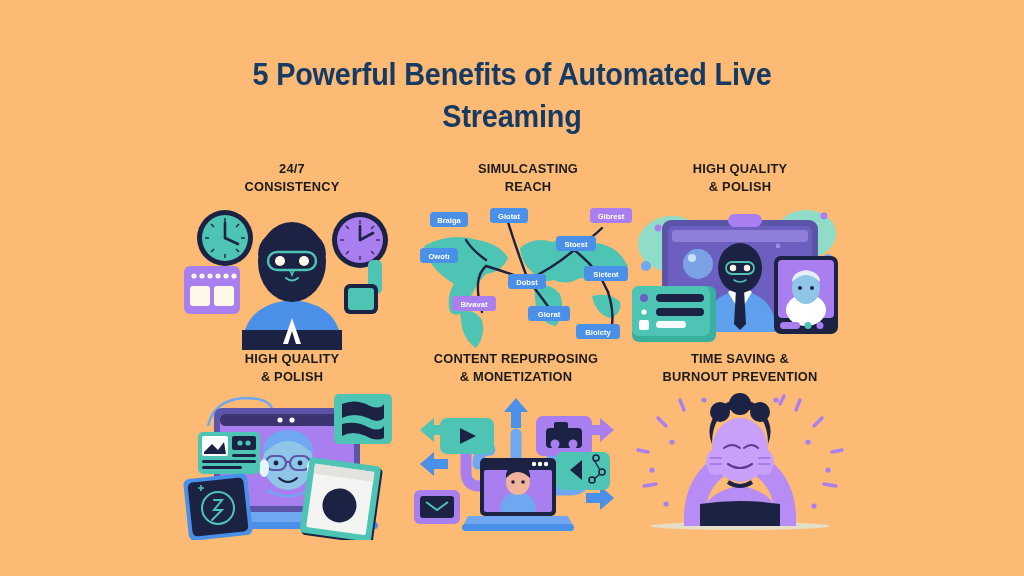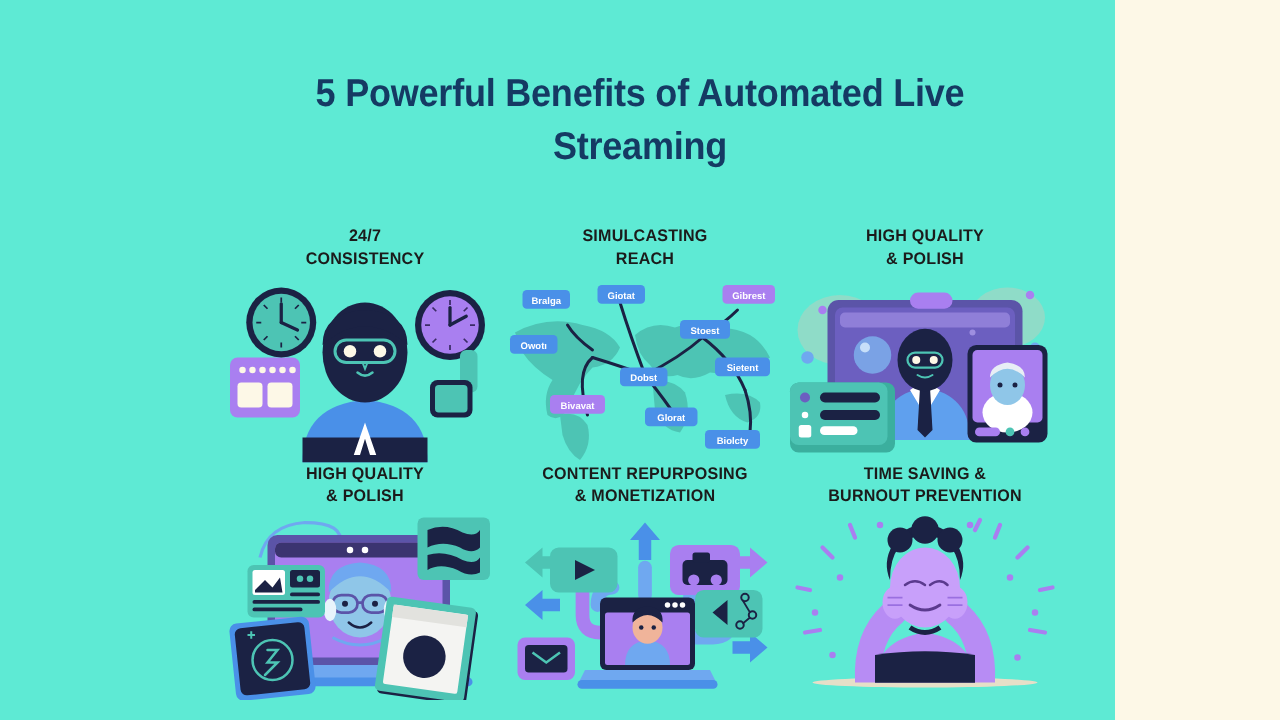--- a/index.html
+++ b/index.html
@@ -6,22 +6,22 @@
     margin: 0; padding: 0;
   }
   body {
     width: 1024px; height: 576px;
     background: #FDF8E7;
     font-family: "Liberation Sans", sans-serif;
     overflow: hidden;
   }
   .page {
     position: relative;
-    width: 892px; height: 576px;
-    background: #5eead4;
+    width: 1024px; height: 576px;
+    background: #fdba74;
   }
   .title {
     position: absolute;
     left: 182px; top: 54px;
     width: 660px;
     text-align: center;
     color: #153A63;
     font-weight: bold;
     font-size: 31px;
     line-height: 42px;
@@ -30,21 +30,21 @@
     transform: scaleX(0.93);
     transform-origin: center top;
   }
   .grid {
     position: absolute;
     left: 180px; top: 160px;
     width: 672px; height: 375px;
   }
   .card {
     position: absolute;
-    width: 224px; height: 190px; margin-top: 20px;
+    width: 224px; height: 190px;
   }
   .card .label {
     position: absolute;
     top: 0; left: 0; width: 224px;
     text-align: center;
     color: #1B1B1B;
     font-weight: bold;
     font-size: 13.4px;
     line-height: 18px;
     letter-spacing: 0.2px;
@@ -130,21 +130,21 @@
 
           <rect x="88" y="52" width="48" height="18" rx="9" fill="none" stroke="#4DC4B4" stroke-width="2.4"></rect>
           <circle cx="100" cy="61" r="5" fill="#FDF8E7"></circle>
           <circle cx="124" cy="61" r="5" fill="#FDF8E7"></circle>
           <path d="M106 78 Q112 83 118 78" stroke="#4DC4B4" stroke-width="2" fill="none" stroke-linecap="round"></path>
           <path d="M110 70 L112 75 L114 70" stroke="#4DC4B4" stroke-width="1.6" fill="none"></path>
         </svg>
       </div>
     </div>
 
-    <div class="card" style="left:224px; top:0px;">
+    <div class="card" style="left:236px; top:0px;">
       <div class="label">
         <div>SIMULCASTING</div>
         <div>REACH</div>
       </div>
       <div class="art">
         <svg width="224" height="150" viewBox="0 0 224 150">
 
           <path d="M8 46 Q34 32 62 40 Q84 44 92 58 Q86 72 70 74 Q58 86 52 104 Q44 120 34 112 Q30 96 38 84 Q22 74 14 62 Z" fill="#4DC4B4"></path>
           <path d="M44 112 Q58 108 66 120 Q70 136 60 148 Q50 142 46 128 Z" fill="#4DC4B4"></path>
           <path d="M104 48 Q118 36 136 42 Q150 36 166 44 Q180 40 196 48 Q206 54 212 66 Q200 74 186 70 Q176 80 164 78 Q150 86 138 80 Q124 84 116 72 Q106 64 104 48 Z" fill="#4DC4B4"></path>

